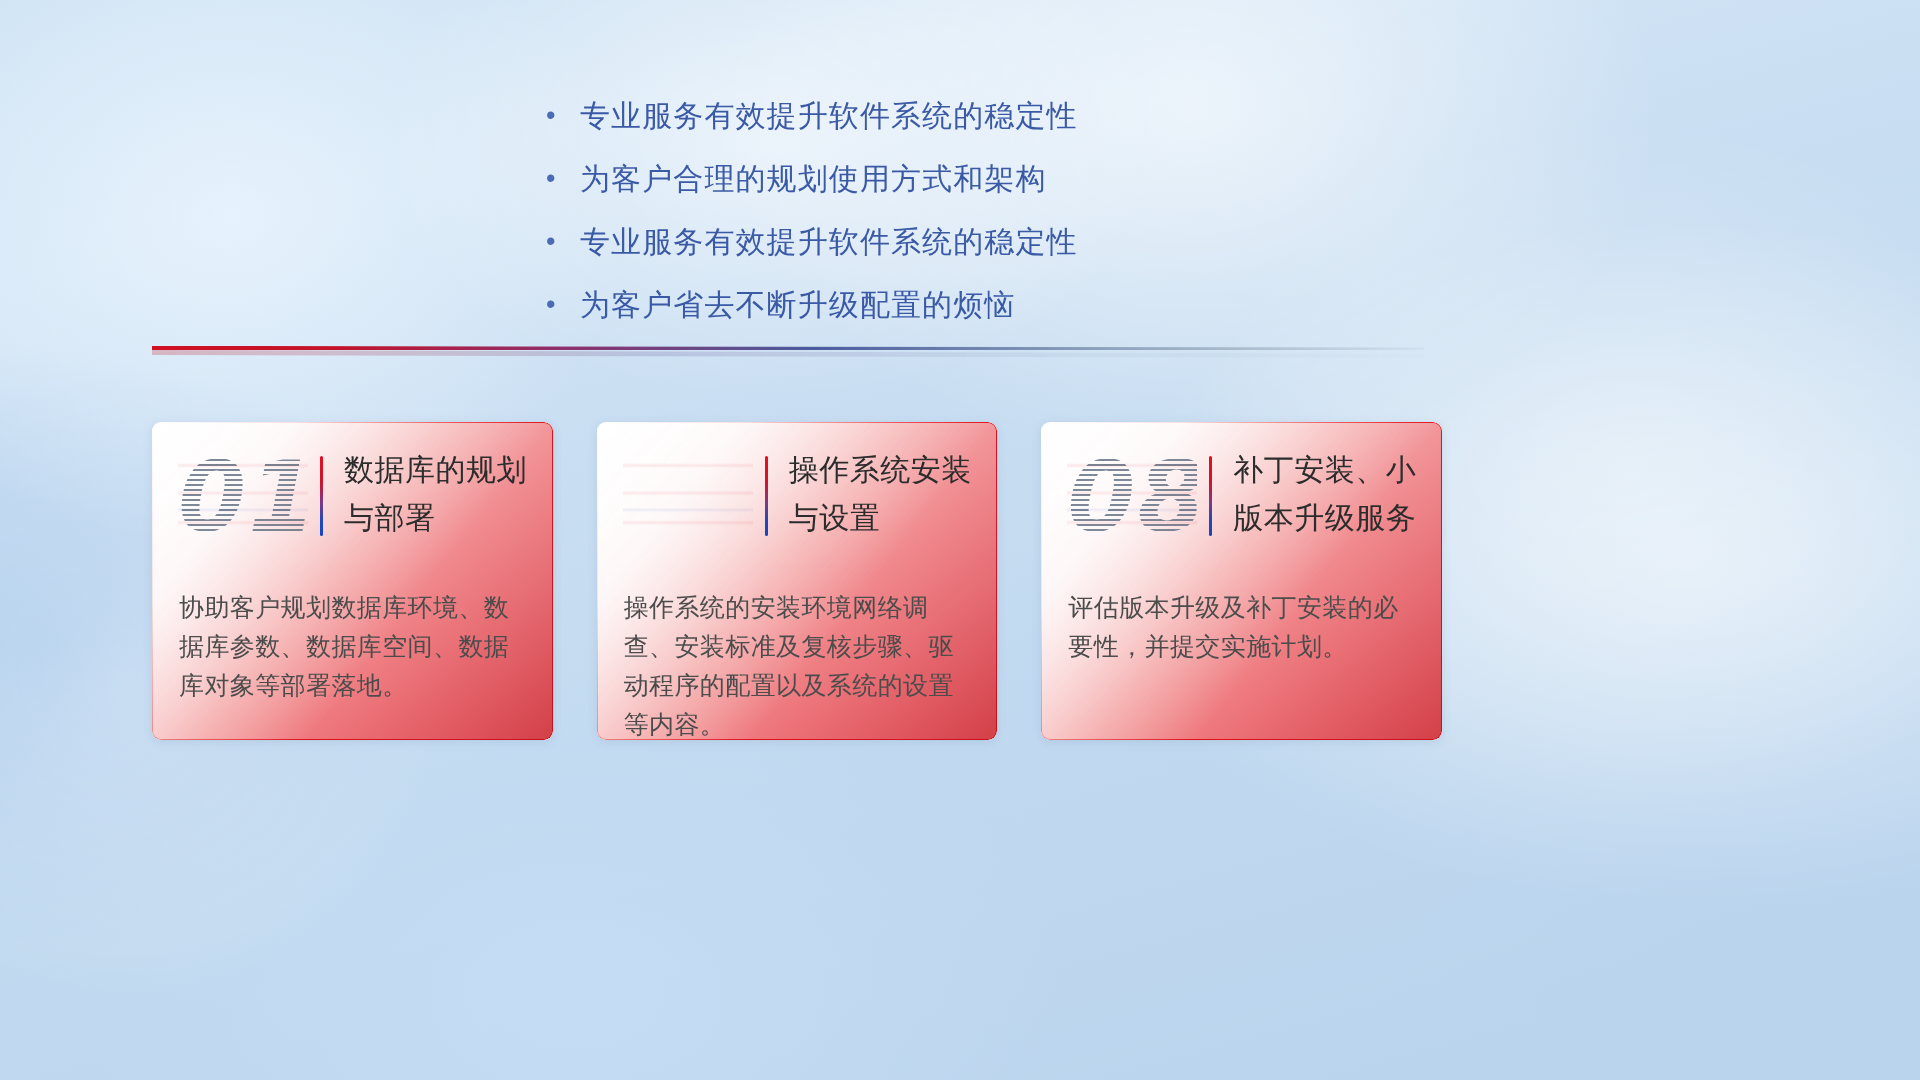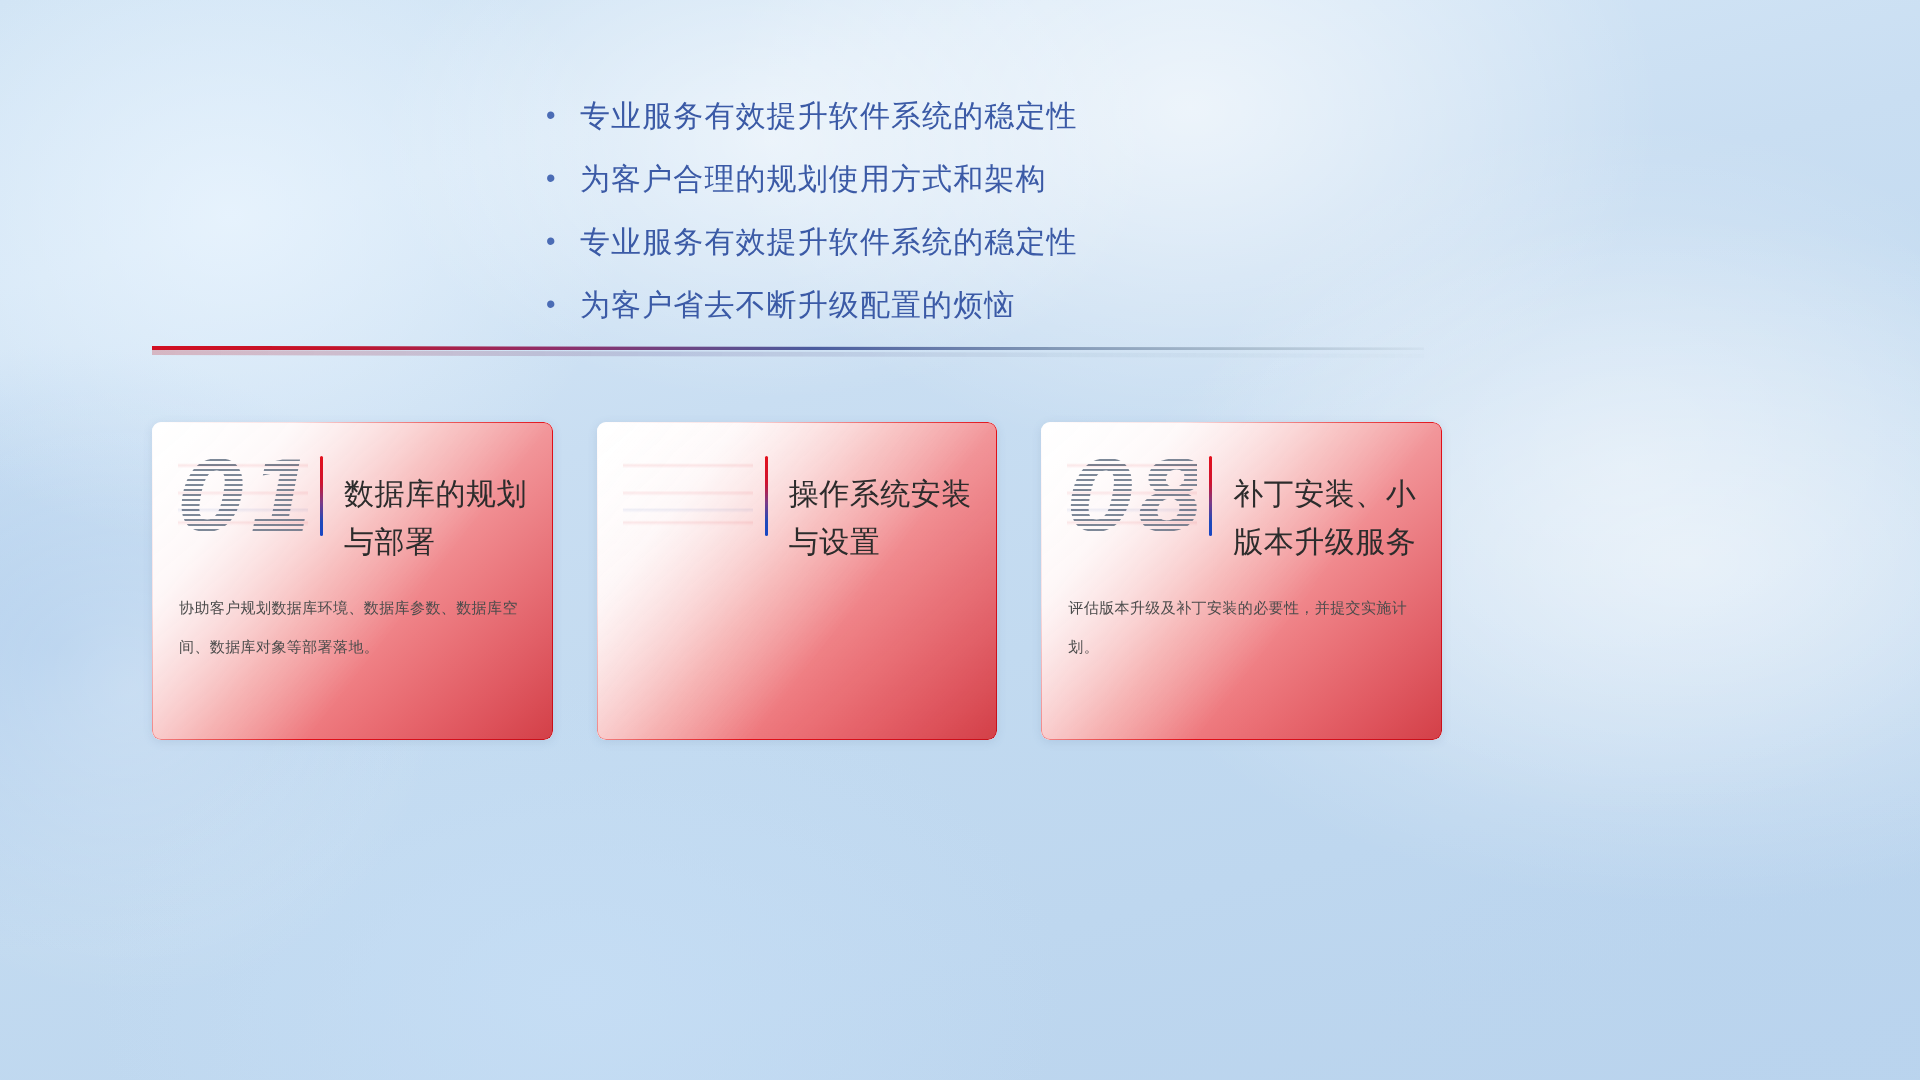--- a/index.html
+++ b/index.html
@@ -106,25 +106,25 @@
       linear-gradient(180deg,rgba(255,255,255,0) 72%,rgba(226,60,70,0.18) 74%,rgba(255,255,255,0) 77%),
       linear-gradient(180deg,rgba(255,255,255,0) 60%,rgba(60,90,190,0.16) 62%,rgba(255,255,255,0) 65%);
   }
   .title-bar{
     position:absolute;left:168px;top:34px;width:3px;height:80px;border-radius:2px;
     background:linear-gradient(180deg,#e3101c 0%,#cf1430 34%,#7c3a86 58%,#1f49ba 82%,#1746c4 100%);
   }
   .card-title{
     position:absolute;left:192px;top:24px;width:190px;
     font-size:30px;line-height:48px;color:#2c2c2c;letter-spacing:0.5px;
-    font-weight:400;text-align:left;margin-top:24px;
+    font-weight:400;text-align:left;
   }
   .card-body{
     position:absolute;left:27px;top:166px;width:352px;
-    font-size:15px;line-height:39px;color:#4c4c4c;letter-spacing:0.4px;
+    font-size:25px;line-height:39px;color:#4c4c4c;letter-spacing:0.4px;
     text-align:left;
   }
 </style>
 </head>
 <body>
 
 <div id="slide">
 
   <div class="bloom bloom-a"></div>
   <div class="bloom bloom-b"></div>
@@ -175,20 +175,21 @@
     <div class="card">
       <div class="edge"></div>
       <div class="card-head">
         <div class="num-tint"></div>
         <div class="title-bar"></div>
         <div class="card-title">
           <div>操作系统安装</div>
           <div>与设置</div>
         </div>
       </div>
+      <div class="card-body">操作系统的安装环境网络调查、安装标准及复核步骤、驱动程序的配置以及系统的设置等内容。</div>
     </div>
 
     <div class="card">
       <div class="edge"></div>
       <div class="card-head">
         <div class="ghost-num">
           <span>08</span>
         </div>
         <div class="num-tint"></div>
         <div class="title-bar"></div>

